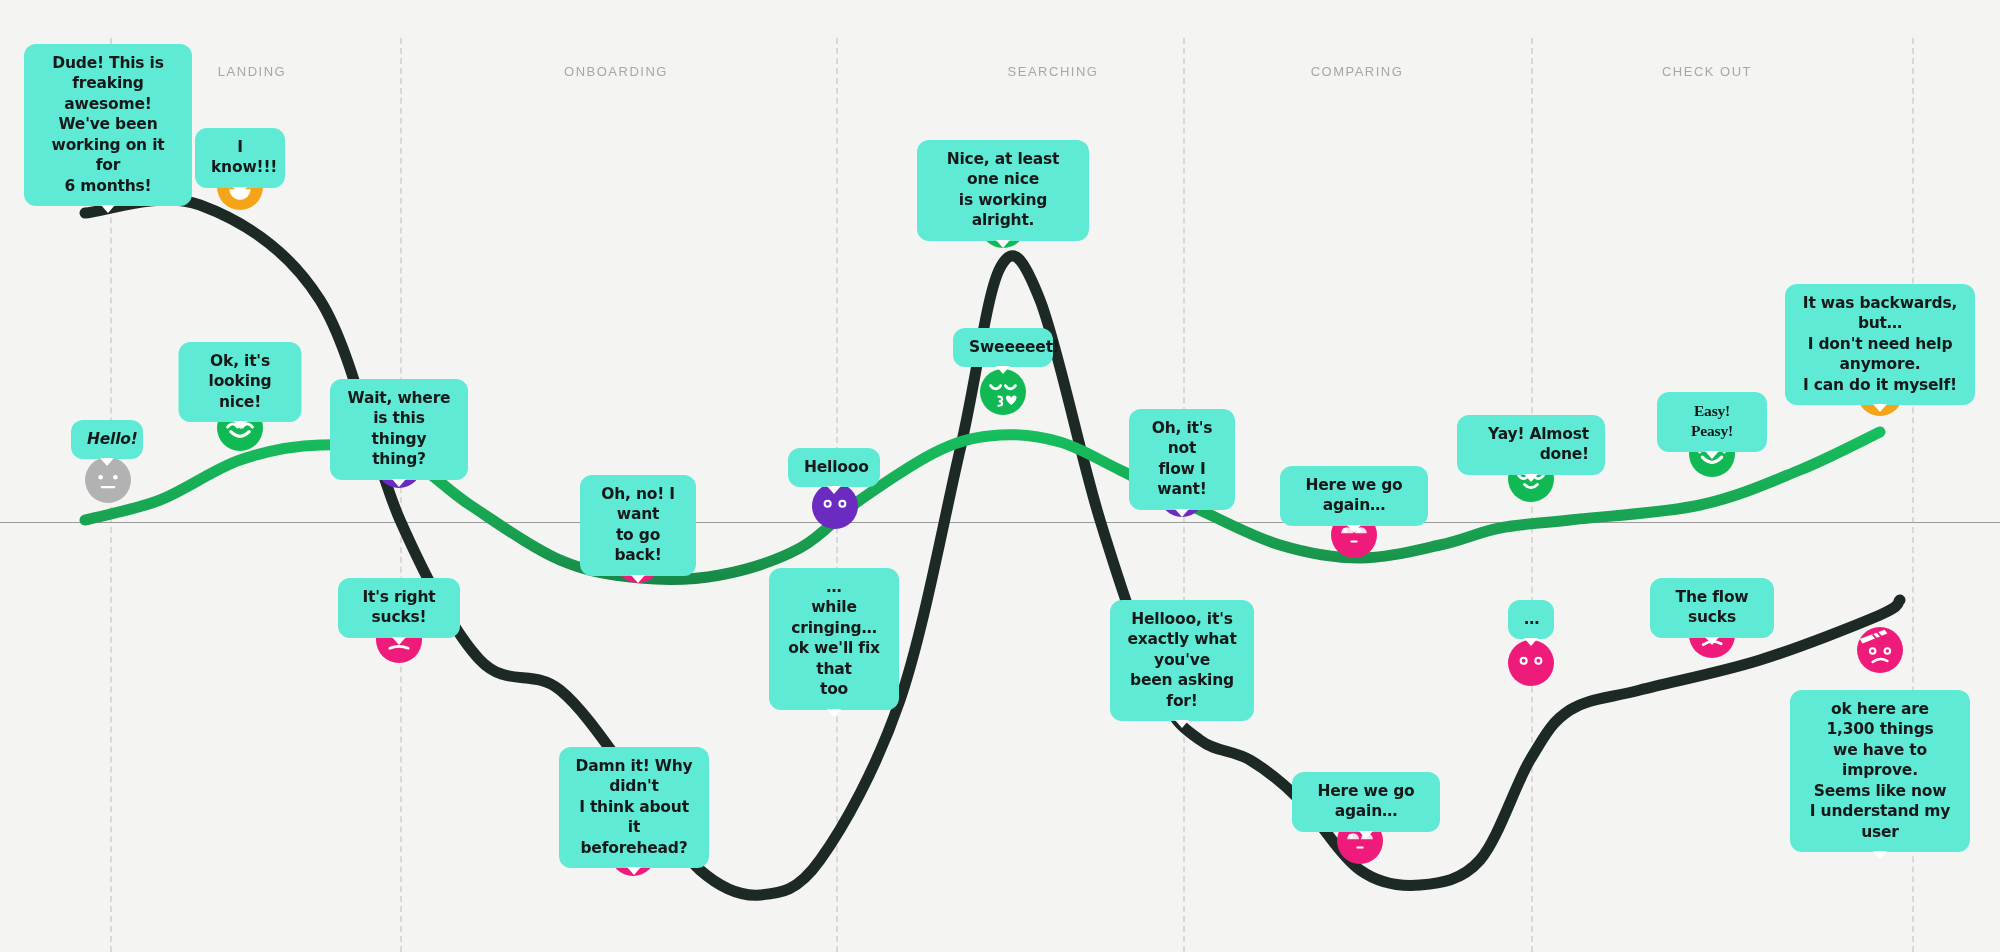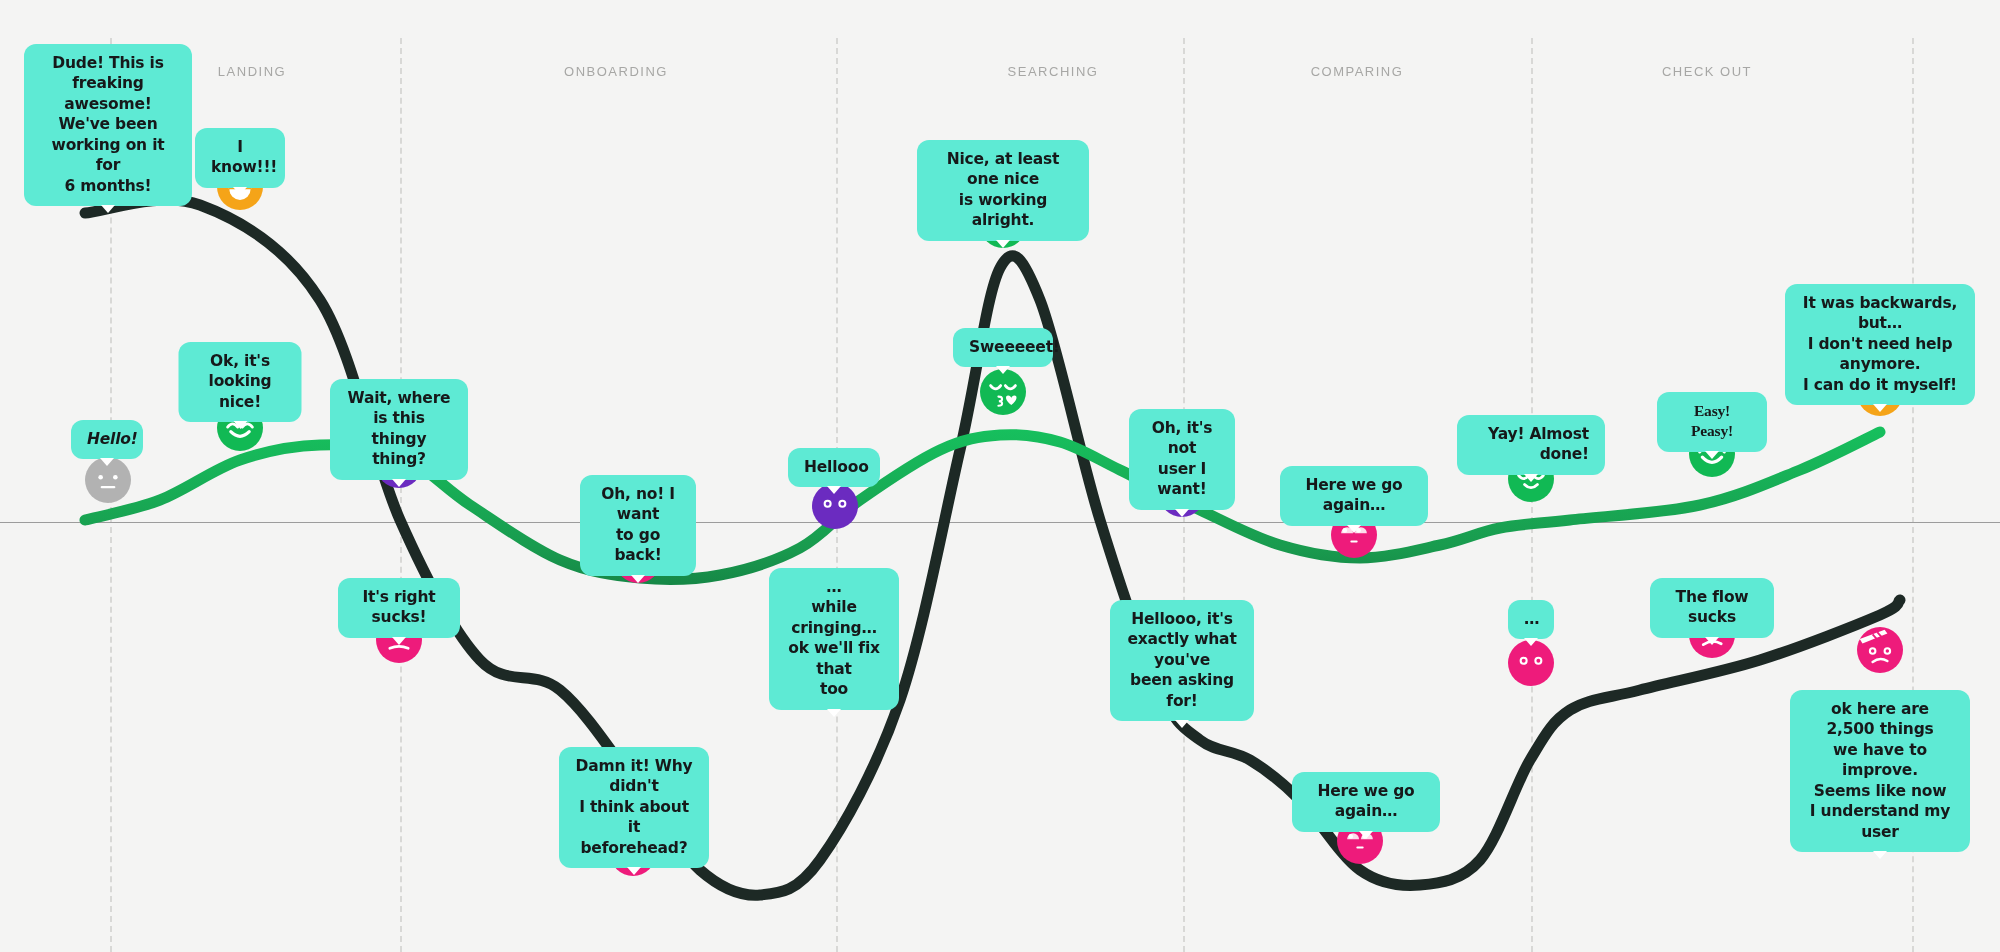--- a/index.html
+++ b/index.html
@@ -293,32 +293,32 @@
 beforehead?</div>
       <div class="bubble" style="left: 834px; top: 448px; width: 92px;">Hellooo</div>
       <div class="bubble" style="left: 834px; top: 568px; width: 130px;">…
 while cringing…
 ok we'll fix that
 too</div>
       <div class="bubble" style="left: 1003px; top: 140px; width: 172px;">Nice, at least one nice
 is working alright.</div>
       <div class="bubble" style="left: 1003px; top: 328px; width: 100px;">Sweeeeet!</div>
       <div class="bubble" style="left: 1182px; top: 409px; width: 106px;">Oh, it's not
-user I want!</div>
+flow I want!</div>
       <div class="bubble" style="left: 1354px; top: 466px; width: 148px;">Here we go again…</div>
       <div class="bubble" style="left: 1182px; top: 600px; width: 144px;">Hellooo, it's
 exactly what you've
 been asking for!</div>
       <div class="bubble" style="left: 1531px; top: 415px; width: 148px; text-align: right;">Yay! Almost done!</div>
       <div class="bubble" style="left: 1531px; top: 600px; width: 46px;">…</div>
       <div class="bubble" style="left: 1366px; top: 772px; width: 148px;">Here we go again…</div>
       <div class="bubble" style="left: 1712px; top: 392px; width: 110px; font-family: Liberation Serif, serif;">Easy! Peasy!</div>
       <div class="bubble" style="left: 1712px; top: 578px; width: 124px;">The flow sucks</div>
       <div class="bubble" style="left: 1880px; top: 284px; width: 190px;">It was backwards, but…
 I don't need help anymore.
 I can do it myself!</div>
-      <div class="bubble" style="left: 1880px; top: 690px; width: 180px;">ok here are 2,500 things
+      <div class="bubble" style="left: 1880px; top: 690px; width: 180px;">ok here are 1,300 things
 we have to improve.
 Seems like now
 I understand my user</div>
     </div>
 
 </div>
 
 </body></html>

